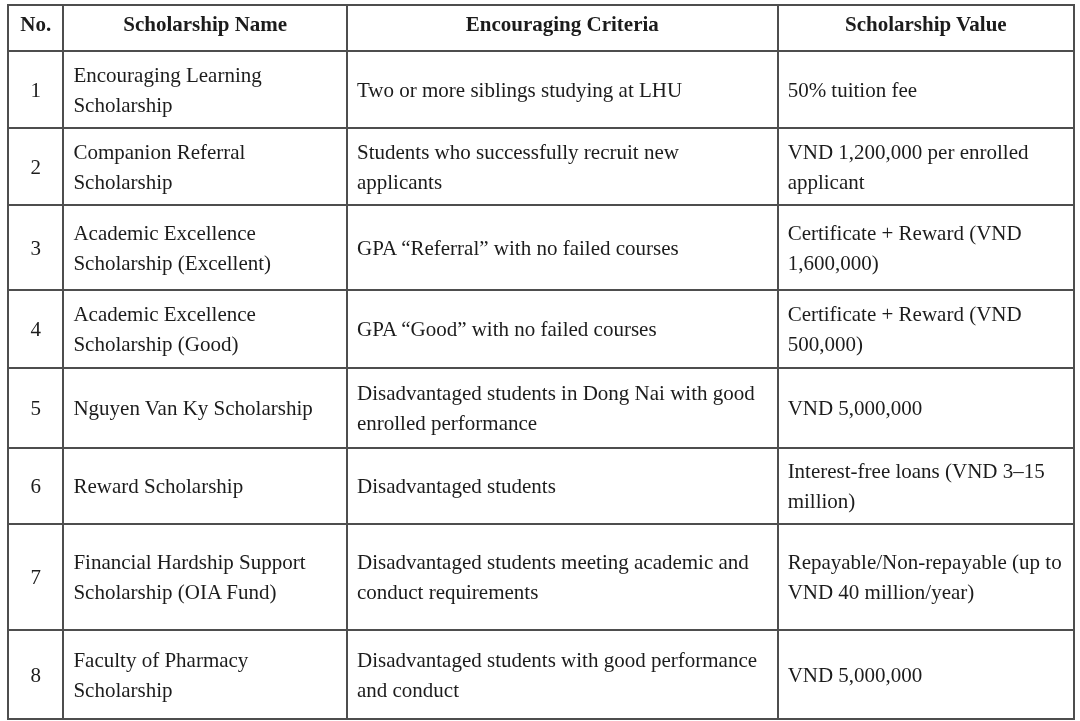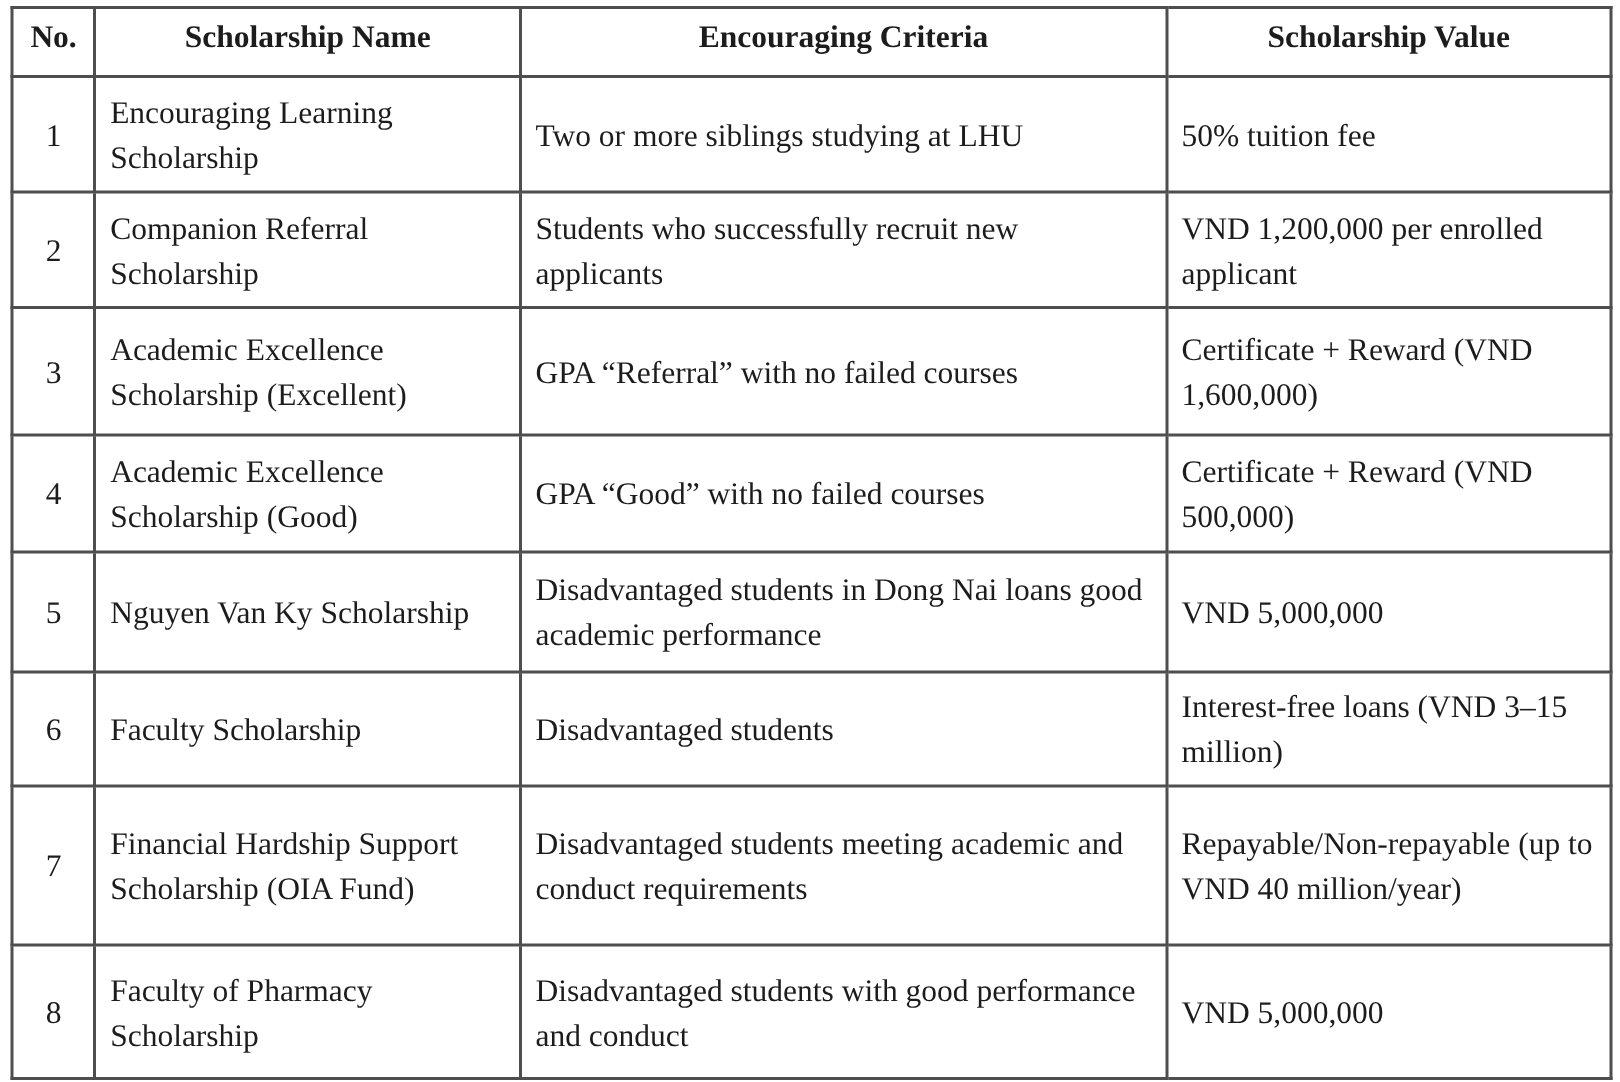--- a/index.html
+++ b/index.html
@@ -103,26 +103,26 @@
         </tr>
         <tr>
           <td class="no-cell">4</td>
           <td>Academic Excellence Scholarship (Good)</td>
           <td>GPA “Good” with no failed courses</td>
           <td>Certificate + Reward (VND 500,000)</td>
         </tr>
         <tr>
           <td class="no-cell">5</td>
           <td>Nguyen Van Ky Scholarship</td>
-          <td>Disadvantaged students in Dong Nai loans good academic performance</td>
+          <td>Disadvantaged students in Dong Nai with good enrolled performance</td>
           <td>VND 5,000,000</td>
         </tr>
         <tr>
           <td class="no-cell">6</td>
-          <td>Faculty Scholarship</td>
+          <td>Reward Scholarship</td>
           <td>Disadvantaged students</td>
           <td>Interest-free loans (VND 3–15 million)</td>
         </tr>
         <tr>
           <td class="no-cell">7</td>
           <td>Financial Hardship Support Scholarship (OIA Fund)</td>
           <td>Disadvantaged students meeting academic and conduct requirements</td>
           <td>Repayable/Non-repayable (up to VND 40 million/year)</td>
         </tr>
         <tr>

